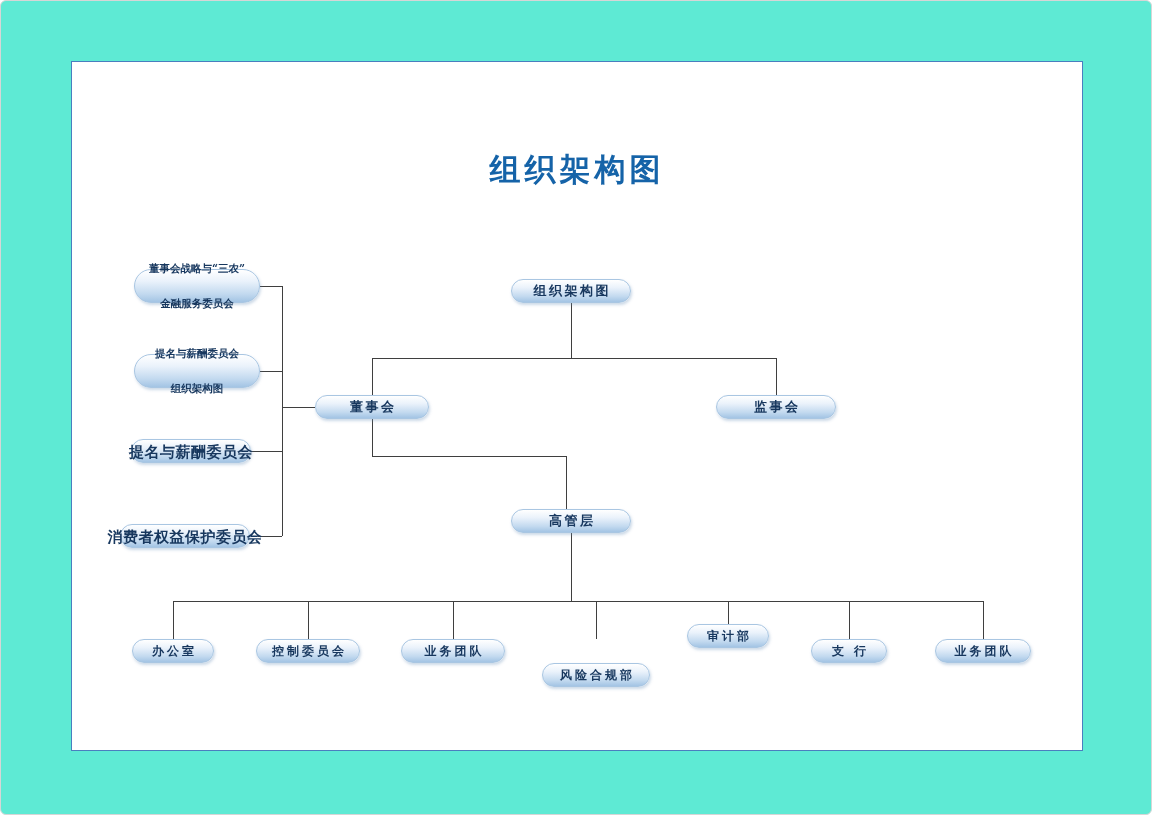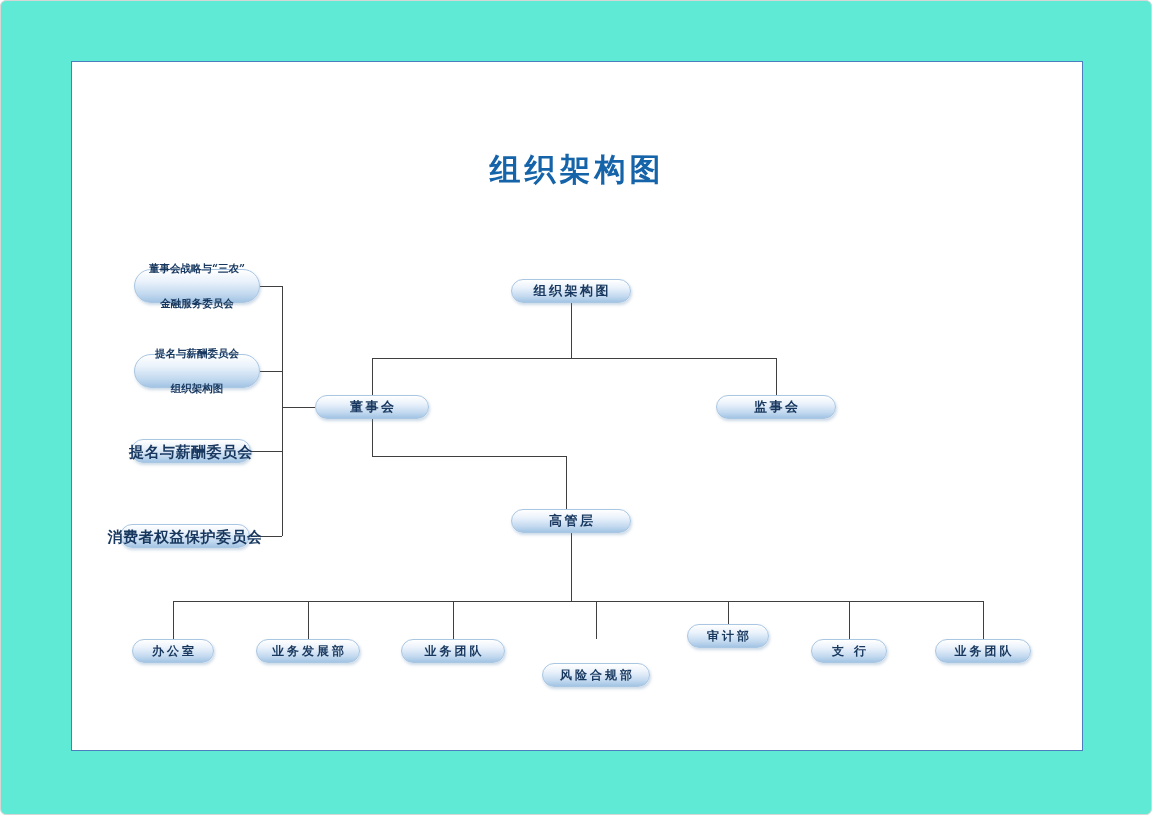--- a/index.html
+++ b/index.html
@@ -131,21 +131,21 @@
 
   <div class="node cmte" style="left:119px;top:523px;width:130px;height:24px">
     <span>消费者权益保护委员会</span>
   </div>
 
   <div class="node dept" style="left:131px;top:638px;width:82px;height:24px">
     <span>办公室</span>
   </div>
 
   <div class="node dept" style="left:255px;top:638px;width:104px;height:24px">
-    <span>业务发展部</span>
+    <span>控制委员会</span>
   </div>
 
   <div class="node dept" style="left:400px;top:638px;width:104px;height:24px">
     <span>业务团队</span>
   </div>
 
   <div class="node dept" style="left:541px;top:662px;width:108px;height:24px">
     <span>风险合规部</span>
   </div>
 

